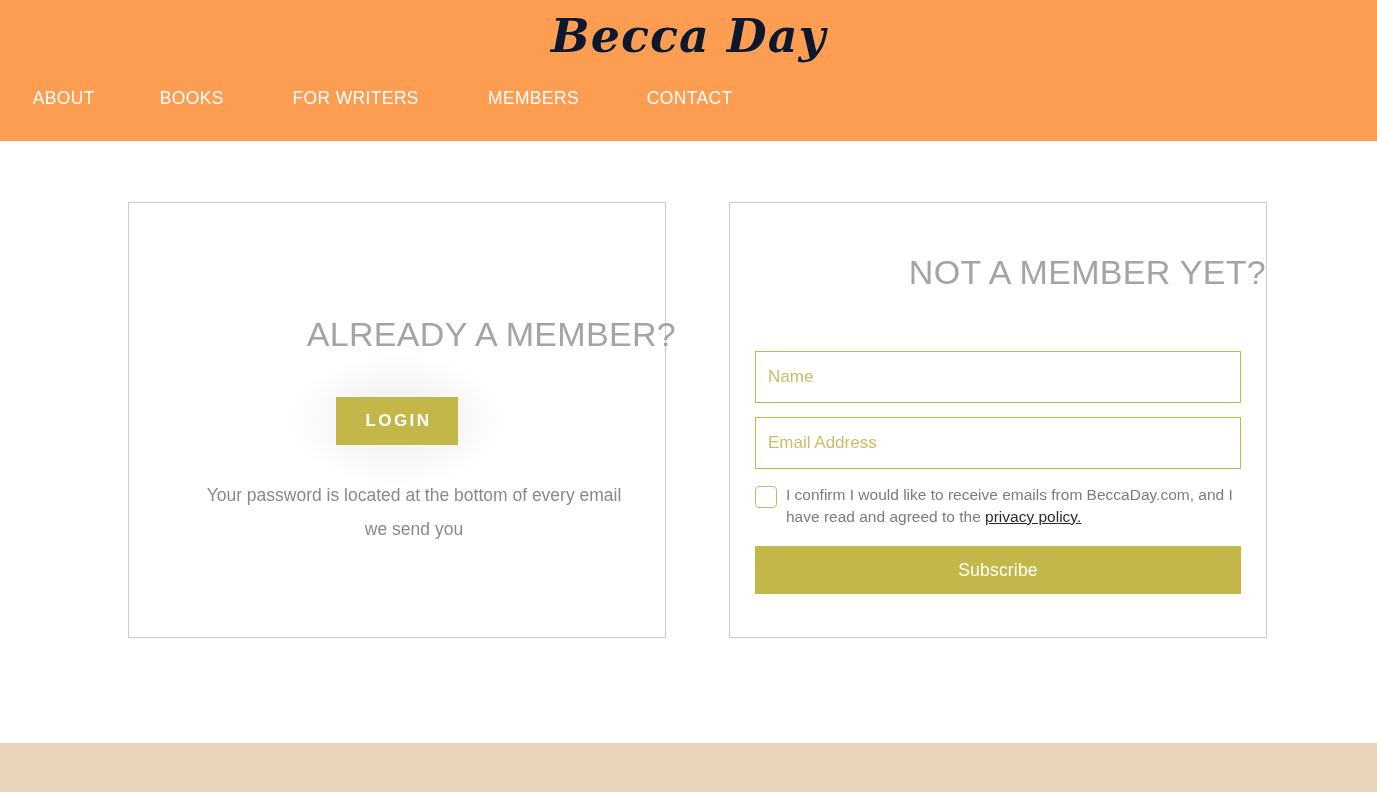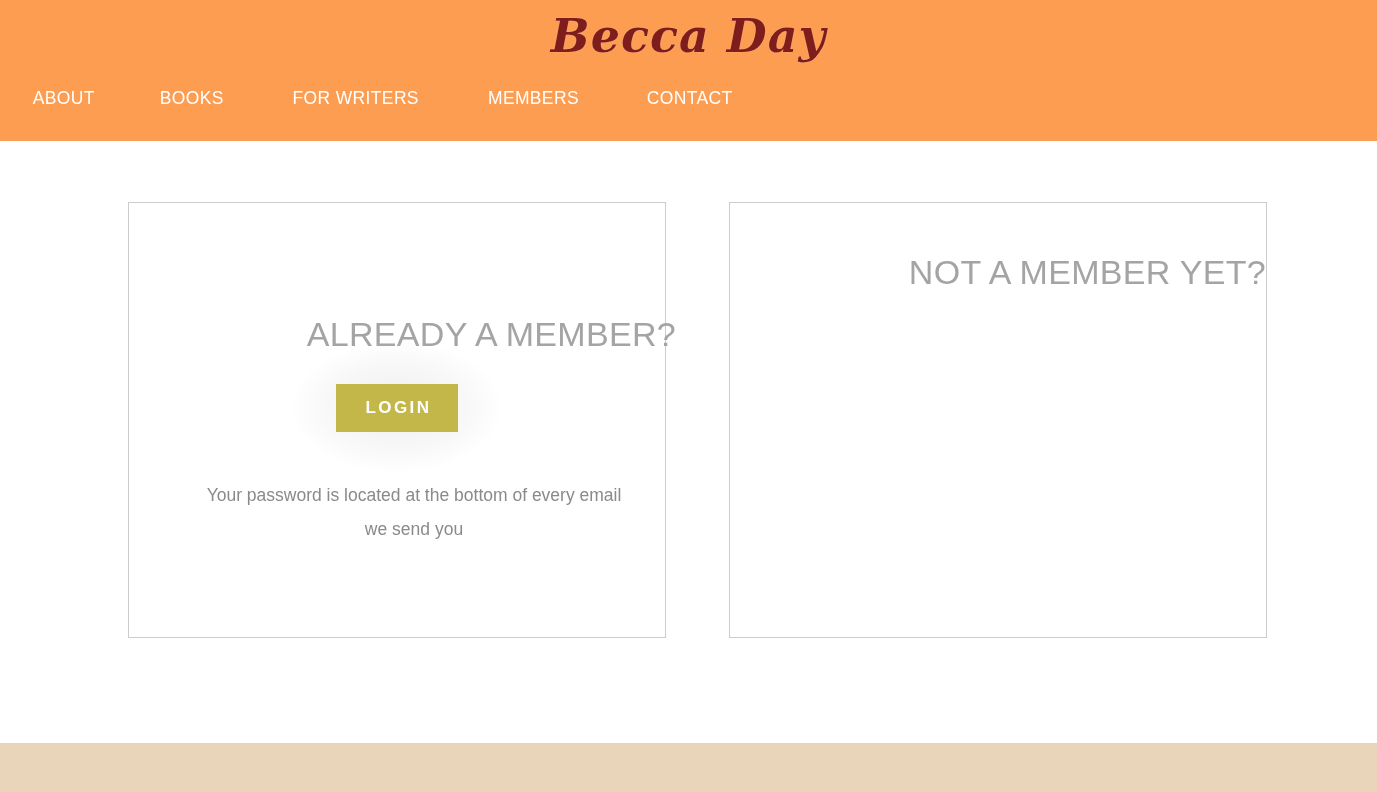--- a/index.html
+++ b/index.html
@@ -33,21 +33,21 @@
     background: #fc9d52;
     box-sizing: border-box;
   }
 
   .logo {
     position: absolute;
     top: 4px;
     left: 0;
     width: 1377px;
     text-align: center;
-    color: #7f1d1d;
+    color: #0f172a;
     font-family: "DejaVu Serif", serif;
     font-style: italic;
     font-weight: bold;
     font-size: 46px;
     letter-spacing: 1px;
     line-height: 64px;
     white-space: nowrap;
     text-shadow: 0 0 1px rgba(255,255,255,0.5);
   }
 
@@ -118,21 +118,21 @@
     height: 100%;
   }
   .left-heading {
     position: absolute;
     top: 110px;
     left: 11px;
     width: 100%;
   }
   .login-wrap {
     position: absolute;
-    top: 181px;
+    top: 194px;
     left: 0;
     width: 100%;
     text-align: center;
   }
   .login-halo {
     position: absolute;
     top: -42px;
     left: 50%;
     margin-left: -105px;
     width: 210px;
@@ -290,20 +290,32 @@
         </div>
 
         <p class="login-note">Your password is located at the bottom of every email we send you</p>
       </div>
     </section>
 
     <section class="card card-right">
       <div class="right-inner">
         <h2 class="card-heading right-heading">NOT A MEMBER YET?</h2>
 
+        <form class="signup-form">
+          <input class="field" type="text" placeholder="Name" style="">
+
+          <input class="field" type="email" placeholder="Email Address" style="">
+
+          <label class="consent-row">
+            <span class="consent-box"></span>
+            <span class="consent-text"><span>I confirm I would like to receive emails from BeccaDay.com, and I have read and agreed to the </span><a class="policy-link">privacy policy.</a></span>
+          </label>
+
+          <button class="subscribe-button">Subscribe</button>
+        </form>
       </div>
     </section>
 
   </main>
 
   <div class="footer-strip"></div>
 
 </div>
 
 </body></html>

